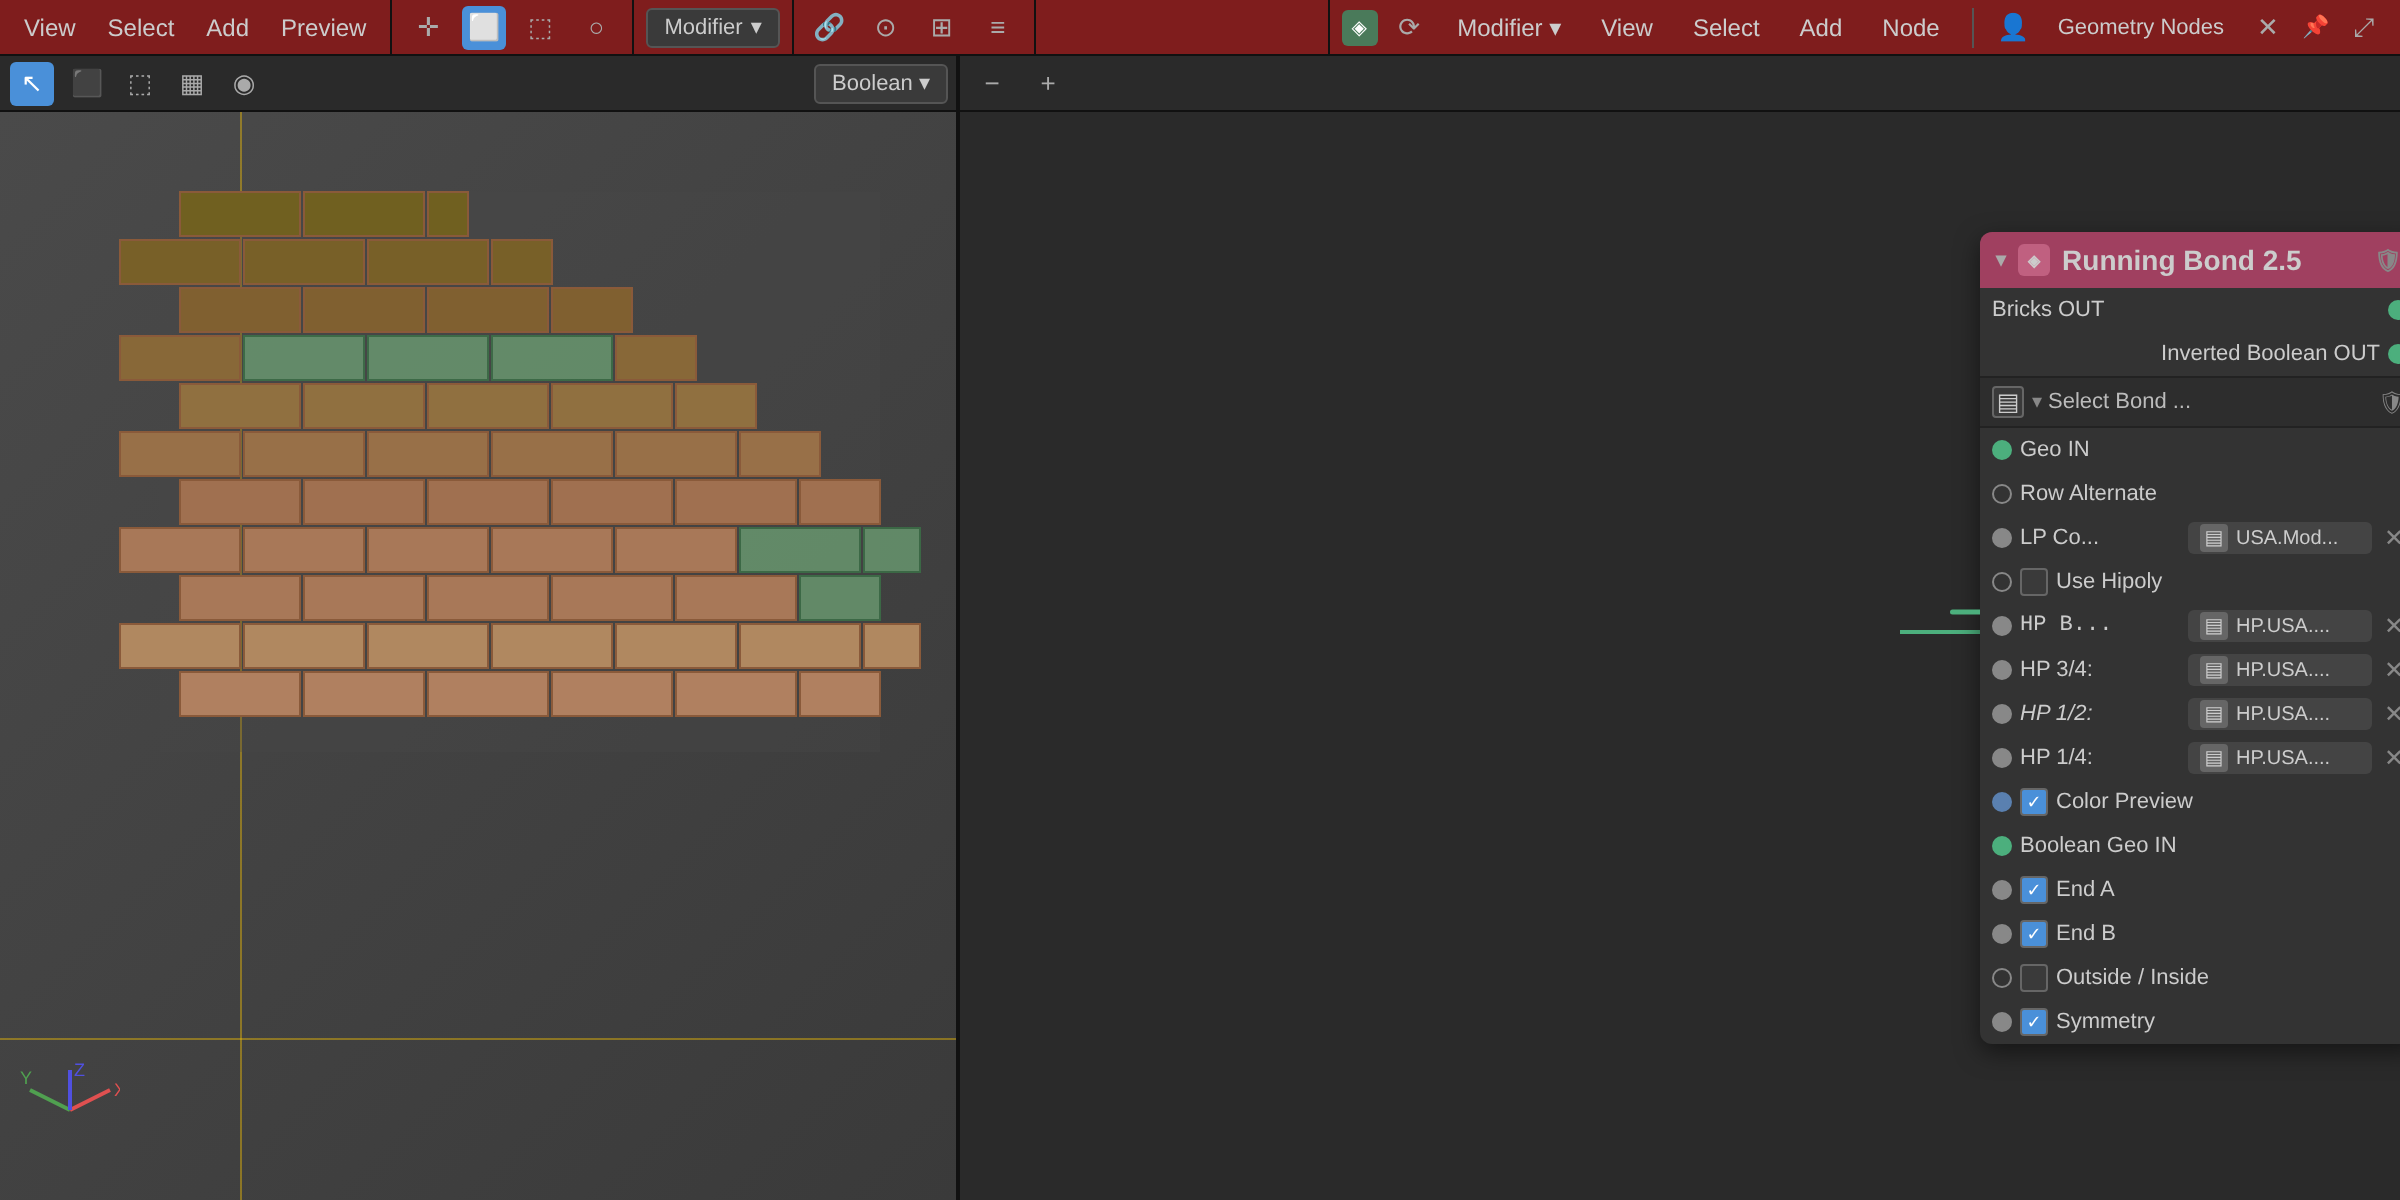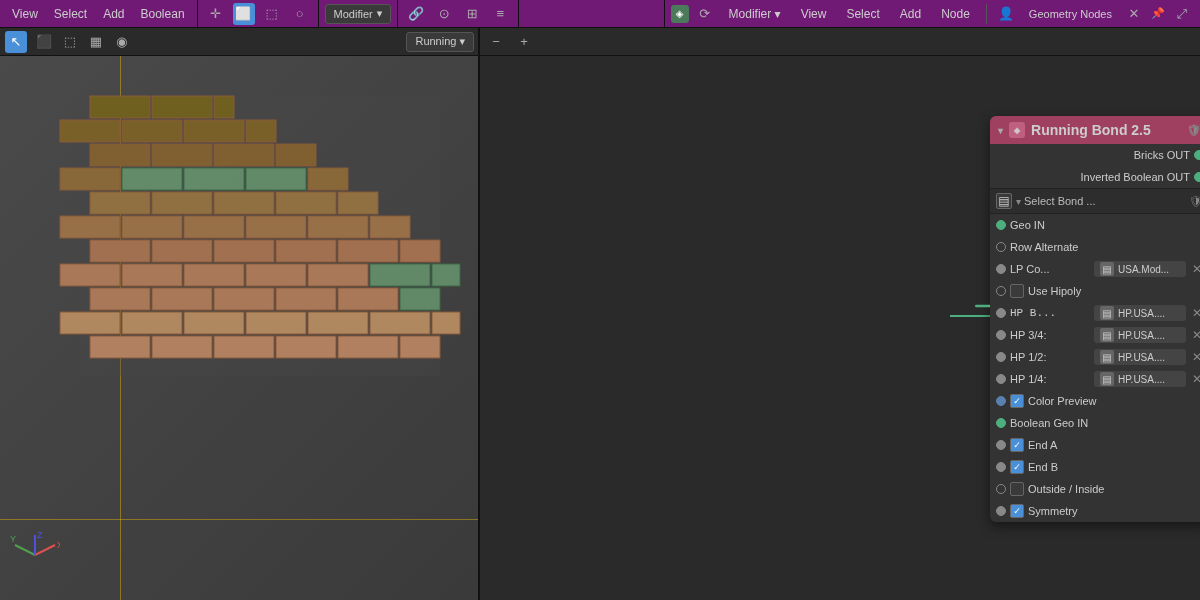--- a/index.html
+++ b/index.html
@@ -11,21 +11,21 @@
       font-size: 12px;
       color: #ccc;
       overflow: hidden;
       display: flex;
       flex-direction: column;
     }
 
     
     .top-menubar {
       height: 28px;
-      background: #701a75;
+      background: #7f1d1d;
       display: flex;
       align-items: center;
       border-bottom: 1px solid #111;
       flex-shrink: 0;
     }
     .menu-section {
       display: flex;
       align-items: center;
       height: 100%;
       border-right: 1px solid #111;
@@ -318,21 +318,21 @@
   </style>
 </head>
 <body>
 
 <div class="top-menubar">
 
   <div class="menu-section">
     <div class="menu-item">View</div>
     <div class="menu-item">Select</div>
     <div class="menu-item">Add</div>
-    <div class="menu-item">Boolean</div>
+    <div class="menu-item">Preview</div>
   </div>
   <div style="display:flex;align-items:center;padding:0 6px;gap:4px;height:100%;border-right:1px solid #111;">
     <div class="toolbar-icon">✛</div>
     <div class="toolbar-icon active">⬜</div>
     <div class="toolbar-icon">⬚</div>
     <div class="toolbar-icon">○</div>
   </div>
   <div style="display:flex;align-items:center;padding:4px 6px;gap:4px;height:100%;border-right:1px solid #111;">
     <button class="global-btn">
       <span>Modifier</span>
@@ -369,21 +369,21 @@
     <div class="viewport-toolbar">
       <div class="toolbar-icon active">↖</div>
       <div style="display:flex;gap:2px;">
         <div class="toolbar-icon">⬛</div>
         <div class="toolbar-icon">⬚</div>
         <div class="toolbar-icon">▦</div>
         <div class="toolbar-icon">◉</div>
       </div>
       <div style="margin-left:auto;">
         <button class="global-btn">
-          <span>Running ▾</span>
+          <span>Boolean ▾</span>
         </button>
       </div>
     </div>
 
     <div class="viewport-canvas">
 
       <div class="grid-line-h" style="bottom:80px;left:0;right:0;"></div>
       <div class="grid-line-v" style="left:120px;top:0;bottom:0;"></div>
 
       <svg width="480" height="490" style="position:absolute;top:20px;left:50px;">
@@ -517,21 +517,21 @@
       <div class="node-card" style="left:510px; top:60px; width:220px; background:#333;">
 
         <div class="node-header" style="background:#a04060;">
           <span class="collapse-arrow">▾</span>
           <div style="width:16px;height:16px;background:#c06080;border-radius:3px;display:flex;align-items:center;justify-content:center;font-size:8px;">◈</div>
           <span class="node-title-text">Running Bond 2.5</span>
           <div style="margin-left:auto;" class="shield-icon">🛡</div>
         </div>
 
         <div class="node-row">
-          <span class="node-label right-align" style="flex:1;text-align:right;">Bricks OUT</span>
+          <span class="node-label right-align" style="flex:1;text-align:left;">Bricks OUT</span>
           <div class="socket green socket-right" style="position:relative;right:auto;"></div>
         </div>
         <div class="node-row">
           <span class="node-label right-align" style="flex:1;text-align:right;">Inverted Boolean OUT</span>
           <div class="socket green" style="position:relative;"></div>
         </div>
 
         <div class="node-subheader">
           <div style="width:16px;height:16px;background:#3a3a3a;border:1px solid #666;border-radius:2px;display:flex;align-items:center;justify-content:center;">▤</div>
           <span style="width:4px;font-size:10px;color:#888;">▾</span>
@@ -574,21 +574,21 @@
           <div class="socket gray"></div>
           <span class="node-label" style="width:42px;overflow:hidden;">HP 3/4:</span>
           <div class="input-field">
             <div class="input-thumbnail">▤</div>
             <span>HP.USA....</span>
           </div>
           <button class="remove-btn">✕</button>
         </div>
         <div class="node-row">
           <div class="socket gray"></div>
-          <span class="node-label" style="width:42px;overflow:hidden;">HP 1/2:</span>
+          <span class="node-label" style="width:42px;overflow:hidden;font-style:italic;">HP 1/2:</span>
           <div class="input-field">
             <div class="input-thumbnail">▤</div>
             <span>HP.USA....</span>
           </div>
           <button class="remove-btn">✕</button>
         </div>
         <div class="node-row">
           <div class="socket gray"></div>
           <span class="node-label" style="width:42px;overflow:hidden;">HP 1/4:</span>
           <div class="input-field">

